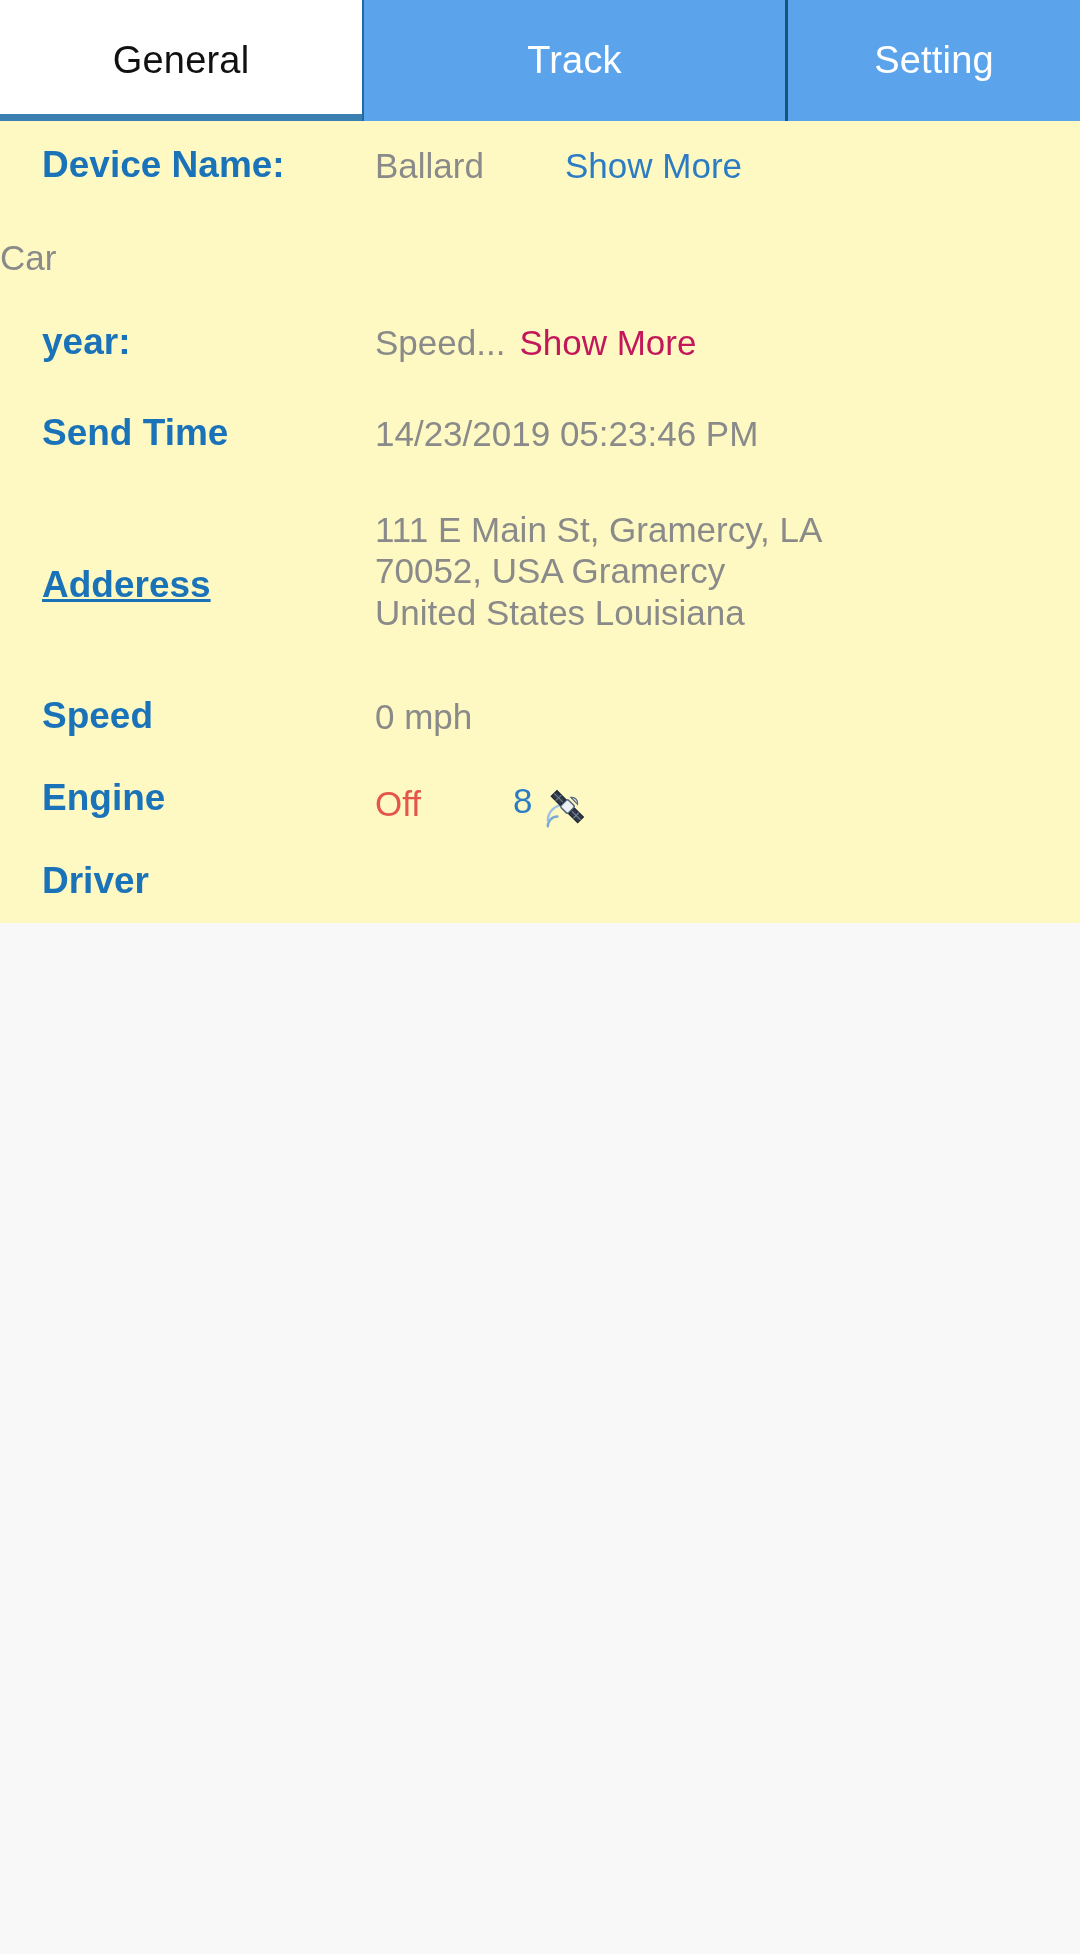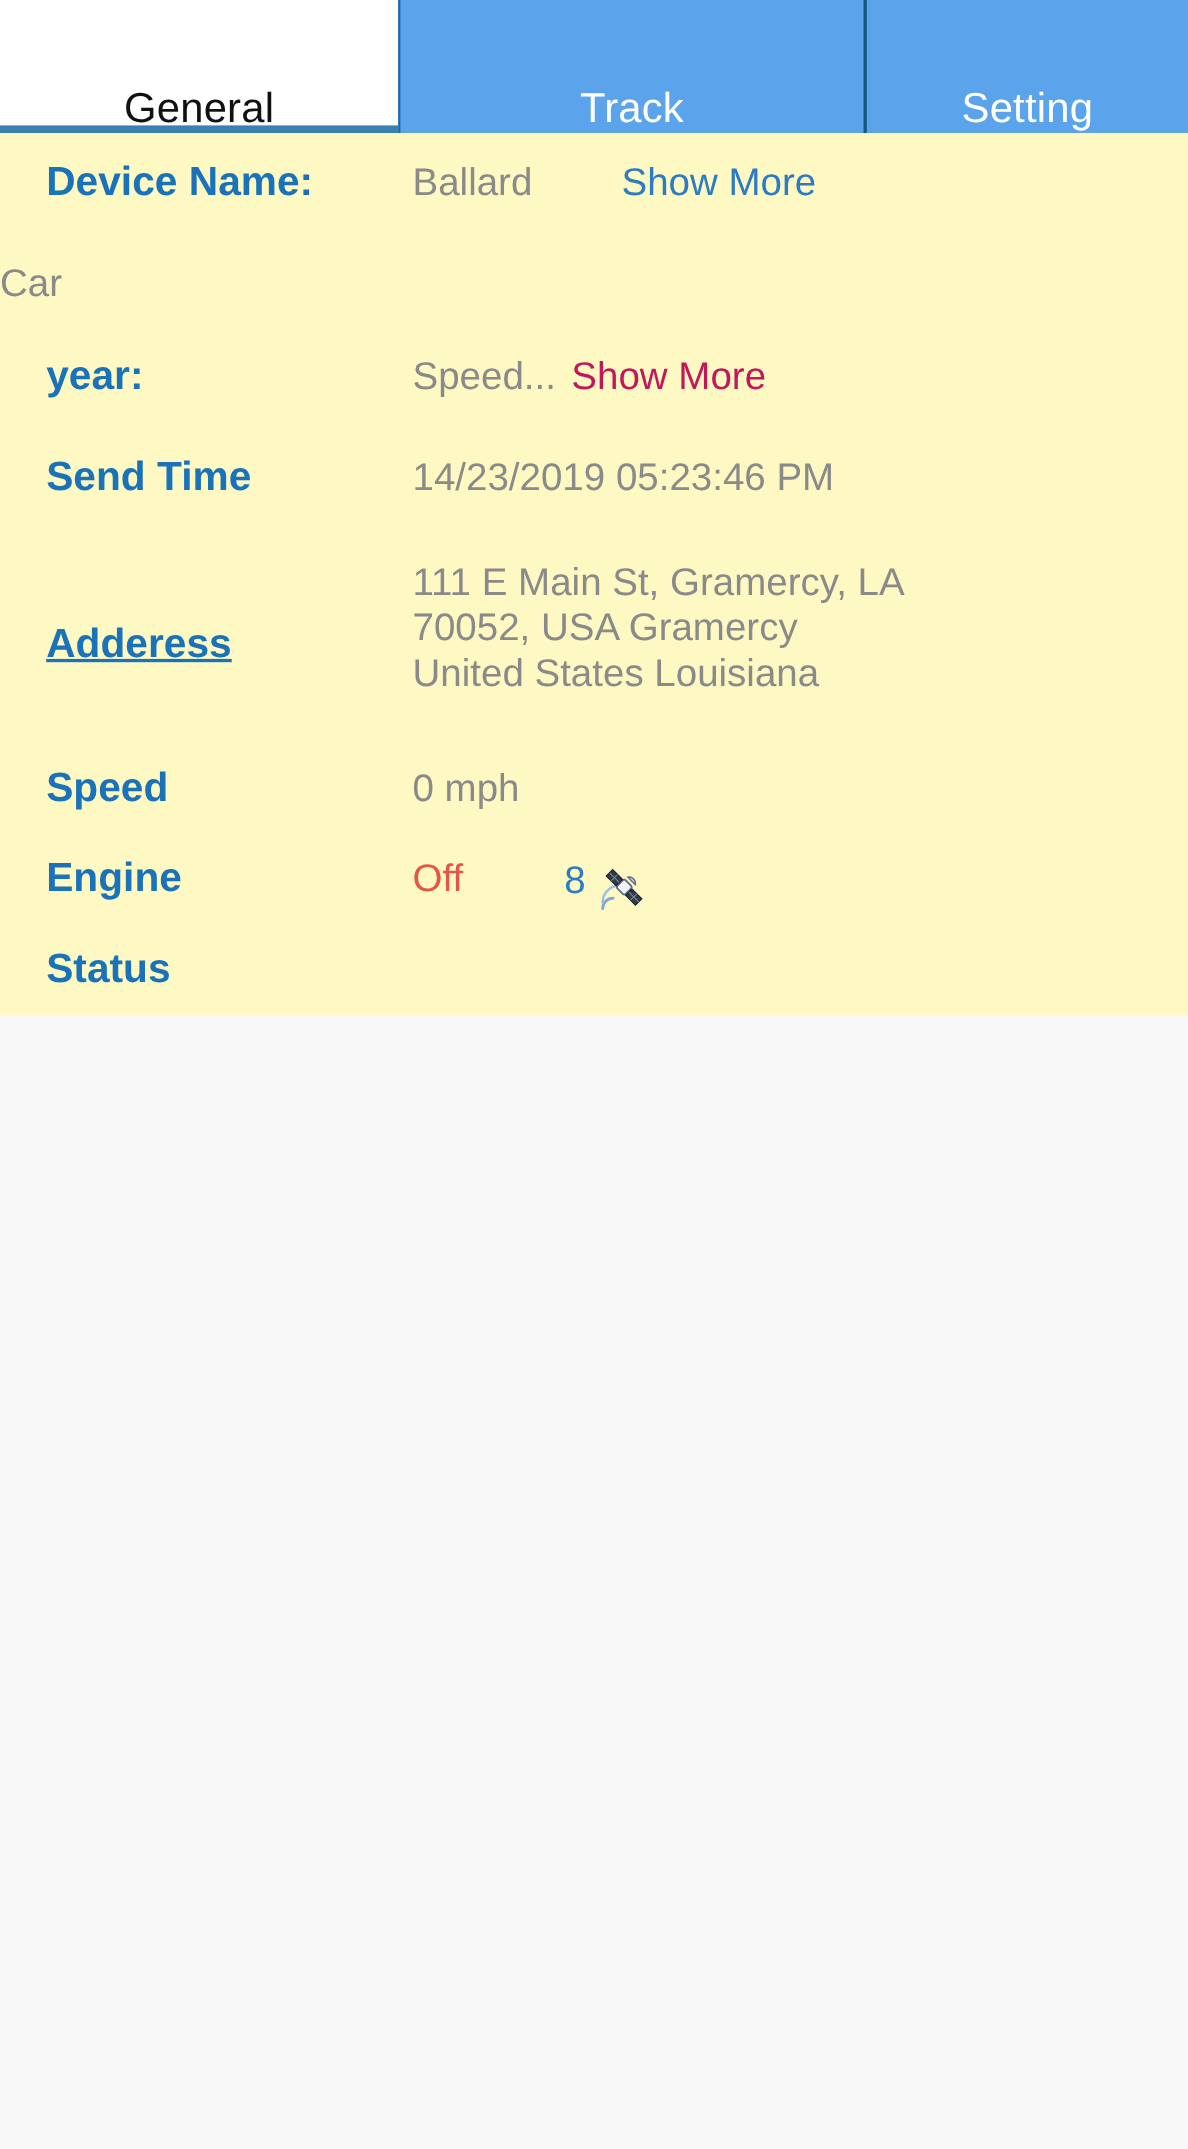--- a/index.html
+++ b/index.html
@@ -17,21 +17,21 @@
   .tabbar {
     display: flex;
     width: 1080px;
     height: 121px;
     background: #5ba4ec;
     position: relative;
   }
   .tab {
     height: 121px;
     display: flex;
-    align-items: flex-end;
+    align-items: center;
     justify-content: center;
     font-size: 38px;
     color: #ffffff;
     letter-spacing: 0.2px;
     position: relative;
   }
   .tab.general {
     width: 362px;
     background: #ffffff;
     color: #111111;
@@ -114,21 +114,21 @@
   .row-sendtime .label,
   .row-speed .label,
   .row-engine .label,
   .row-driver .label { padding-top: 0; }
 
   .row-address .label { padding-top: 56px; text-decoration: underline; }
 
   
   .val-inline {
     display: flex;
-    align-items: flex-start;
+    align-items: flex-end;
   }
   .val-name   { width: 190px; display: inline-block; }
   .val-status { display: inline-block; }
   .val-off    { width: 138px; display: inline-block; }
 
   .addr-line { display: block; white-space: nowrap; }
 
   
   .sat-wrap {
     display: inline-flex;
@@ -240,17 +240,17 @@
 
               <path d="M28 14 a6 6 0 0 1 7 7 z" fill="#dfe6ee" stroke="#5a6a7d" stroke-width="1.3"></path>
             </svg>
           </span>
         </span>
       </span>
     </div>
   </div>
 
   <div class="row row-driver">
-    <div class="label">Status</div>
+    <div class="label">Driver</div>
     <div class="value"></div>
   </div>
 
 </div>
 
 </body></html>

